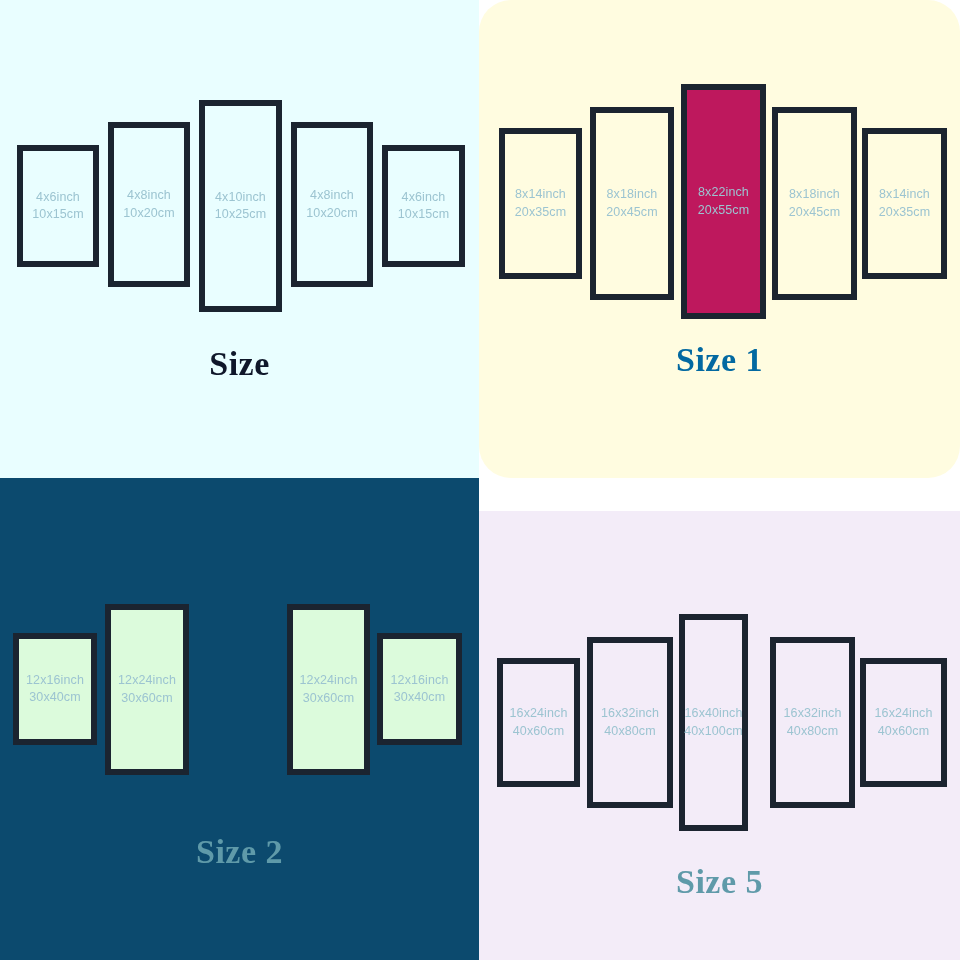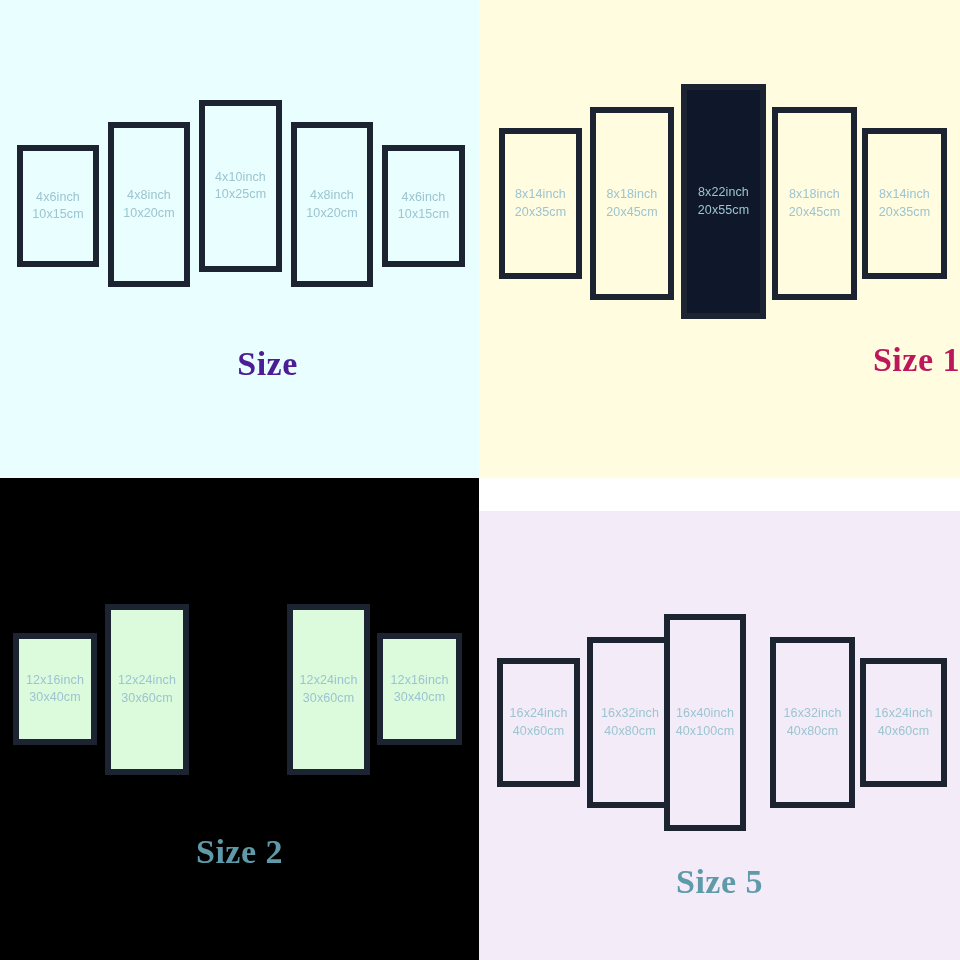--- a/index.html
+++ b/index.html
@@ -81,79 +81,79 @@
           <span>4x6inch</span>
           <span class="l2">10x15cm</span>
         </div>
       </div>
       <div class="frame" style="left: 108px; top: 122px; width: 82px; height: 165px; background: rgb(233, 254, 255); border-color: rgb(27, 36, 48);">
         <div class="frame-label" style="color: rgb(156, 196, 209);">
           <span>4x8inch</span>
           <span class="l2">10x20cm</span>
         </div>
       </div>
-      <div class="frame" style="left: 199px; top: 100px; width: 83px; height: 172px; background: rgb(233, 254, 255); border-color: rgb(27, 36, 48);">
+      <div class="frame" style="left: 199px; top: 100px; width: 83px; height: 212px; background: rgb(233, 254, 255); border-color: rgb(27, 36, 48);">
         <div class="frame-label" style="color: rgb(156, 196, 209);">
           <span>4x10inch</span>
           <span class="l2">10x25cm</span>
         </div>
       </div>
       <div class="frame" style="left: 291px; top: 122px; width: 82px; height: 165px; background: rgb(233, 254, 255); border-color: rgb(27, 36, 48);">
         <div class="frame-label" style="color: rgb(156, 196, 209);">
           <span>4x8inch</span>
           <span class="l2">10x20cm</span>
         </div>
       </div>
       <div class="frame" style="left: 382px; top: 145px; width: 83px; height: 122px; background: rgb(233, 254, 255); border-color: rgb(27, 36, 48);">
         <div class="frame-label" style="color: rgb(156, 196, 209);">
           <span>4x6inch</span>
           <span class="l2">10x15cm</span>
         </div>
       </div>
     </div>
-    <div class="q-title" style="top: 345px; color: #4c1d95; padding-left: 28px;">Size</div>
-  </div>
-
-  <div class="quadrant q-tr" style="background: rgb(255, 252, 224);">
+    <div class="q-title" style="top: 345px; color: #0f172a;">Size</div>
+  </div>
+
+  <div class="quadrant q-tr" style="background: rgb(255, 252, 224); border-radius: 32px;">
     <div class="panels">
       <div class="frame" style="left: 20px; top: 128px; width: 83px; height: 151px; background: rgb(255, 252, 224); border-color: rgb(27, 36, 48);">
         <div class="frame-label" style="color: rgb(156, 196, 209);">
           <span>8x14inch</span>
           <span class="l2">20x35cm</span>
         </div>
       </div>
       <div class="frame" style="left: 111px; top: 107px; width: 84px; height: 193px; background: rgb(255, 252, 224); border-color: rgb(27, 36, 48);">
         <div class="frame-label" style="color: rgb(156, 196, 209);">
           <span>8x18inch</span>
           <span class="l2">20x45cm</span>
         </div>
       </div>
-      <div class="frame" style="left: 202px; top: 84px; width: 85px; height: 235px; background: #0f172a; border-color: rgb(27, 36, 48);">
+      <div class="frame" style="left: 202px; top: 84px; width: 85px; height: 235px; background: #be185d; border-color: rgb(27, 36, 48);">
         <div class="frame-label" style="color: rgb(156, 196, 209);">
           <span>8x22inch</span>
           <span class="l2">20x55cm</span>
         </div>
       </div>
       <div class="frame" style="left: 293px; top: 107px; width: 85px; height: 193px; background: rgb(255, 252, 224); border-color: rgb(27, 36, 48);">
         <div class="frame-label" style="color: rgb(156, 196, 209);">
           <span>8x18inch</span>
           <span class="l2">20x45cm</span>
         </div>
       </div>
       <div class="frame" style="left: 383px; top: 128px; width: 85px; height: 151px; background: rgb(255, 252, 224); border-color: rgb(27, 36, 48);">
         <div class="frame-label" style="color: rgb(156, 196, 209);">
           <span>8x14inch</span>
           <span class="l2">20x35cm</span>
         </div>
       </div>
     </div>
-    <div class="q-title" style="top: 341px; color: #be185d; text-align: right;">Size 1</div>
-  </div>
-
-  <div class="quadrant q-bl" style="background: #000000;">
+    <div class="q-title" style="top: 341px; color: #0369a1;">Size 1</div>
+  </div>
+
+  <div class="quadrant q-bl" style="background: #0c4a6e;">
     <div class="panels">
       <div class="frame" style="left: 13px; top: 155px; width: 84px; height: 112px; background: rgb(220, 251, 220); border-color: rgb(27, 36, 48);">
         <div class="frame-label" style="color: rgb(156, 196, 209);">
           <span>12x16inch</span>
           <span class="l2">30x40cm</span>
         </div>
       </div>
       <div class="frame" style="left: 105px; top: 126px; width: 84px; height: 171px; background: rgb(220, 251, 220); border-color: rgb(27, 36, 48);">
         <div class="frame-label" style="color: rgb(156, 196, 209);">
           <span>12x24inch</span>
@@ -183,21 +183,21 @@
           <span>16x24inch</span>
           <span class="l2">40x60cm</span>
         </div>
       </div>
       <div class="frame" style="left: 108px; top: 126px; width: 86px; height: 171px; background: rgb(243, 236, 248); border-color: rgb(27, 36, 48);">
         <div class="frame-label" style="color: rgb(156, 196, 209);">
           <span>16x32inch</span>
           <span class="l2">40x80cm</span>
         </div>
       </div>
-      <div class="frame" style="left: 185px; top: 103px; width: 82px; height: 217px; background: rgb(243, 236, 248); border-color: rgb(27, 36, 48);">
+      <div class="frame" style="left: 200px; top: 103px; width: 69px; height: 217px; background: rgb(243, 236, 248); border-color: rgb(27, 36, 48);">
         <div class="frame-label" style="color: rgb(156, 196, 209);">
           <span>16x40inch</span>
           <span class="l2">40x100cm</span>
         </div>
       </div>
       <div class="frame" style="left: 291px; top: 126px; width: 85px; height: 171px; background: rgb(243, 236, 248); border-color: rgb(27, 36, 48);">
         <div class="frame-label" style="color: rgb(156, 196, 209);">
           <span>16x32inch</span>
           <span class="l2">40x80cm</span>
         </div>

